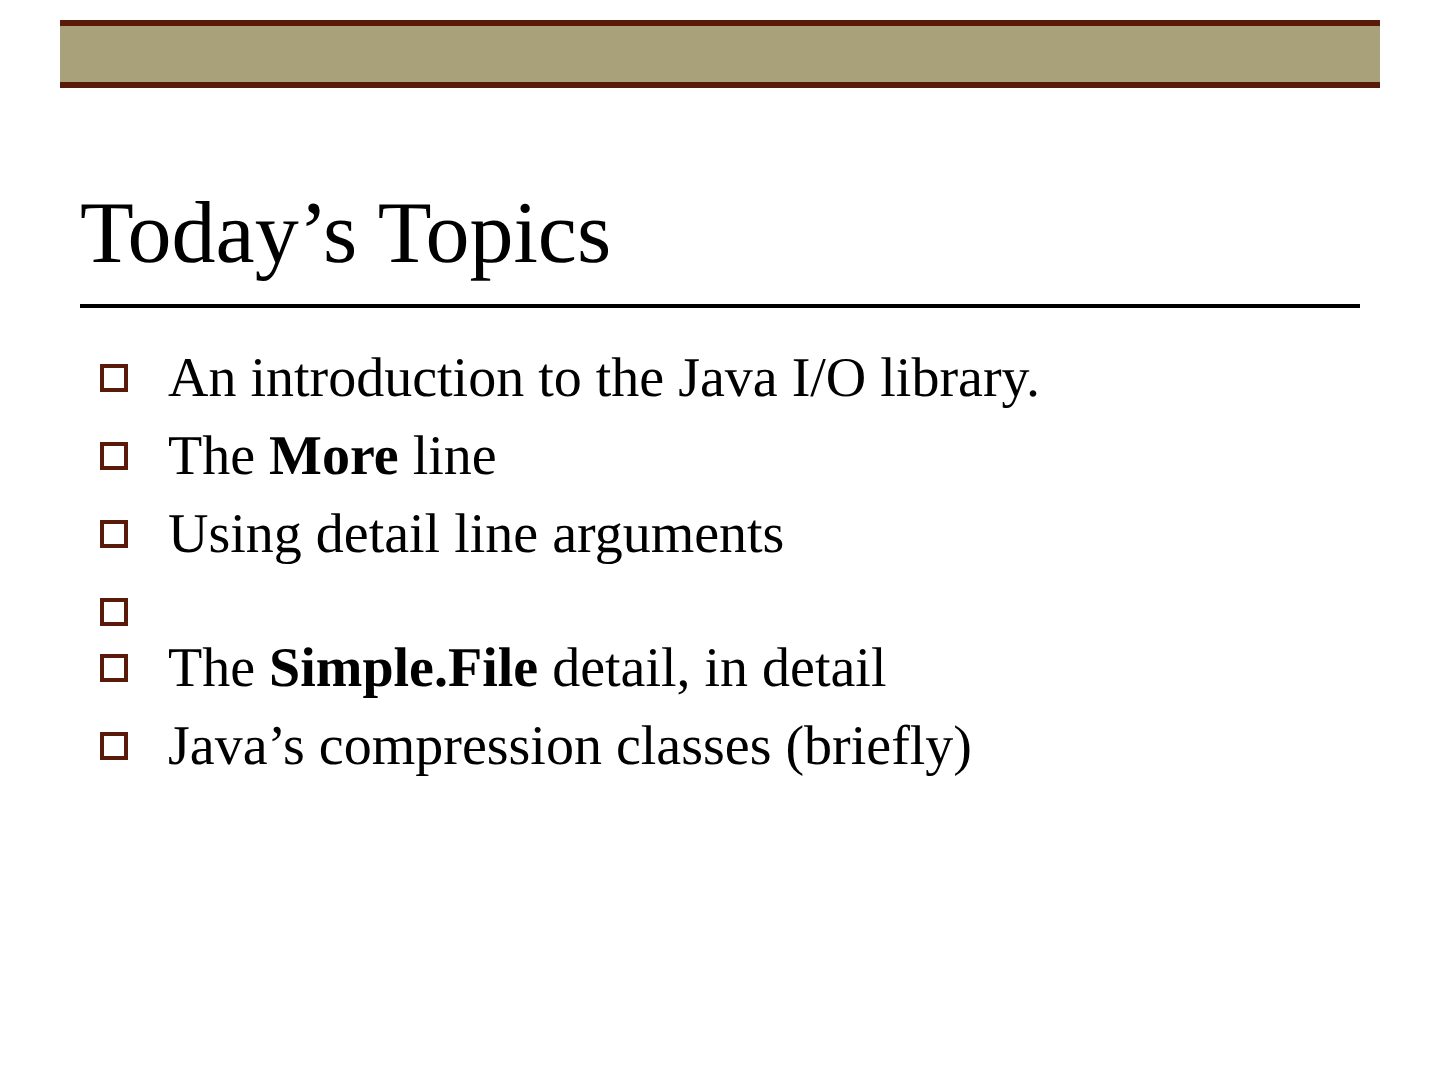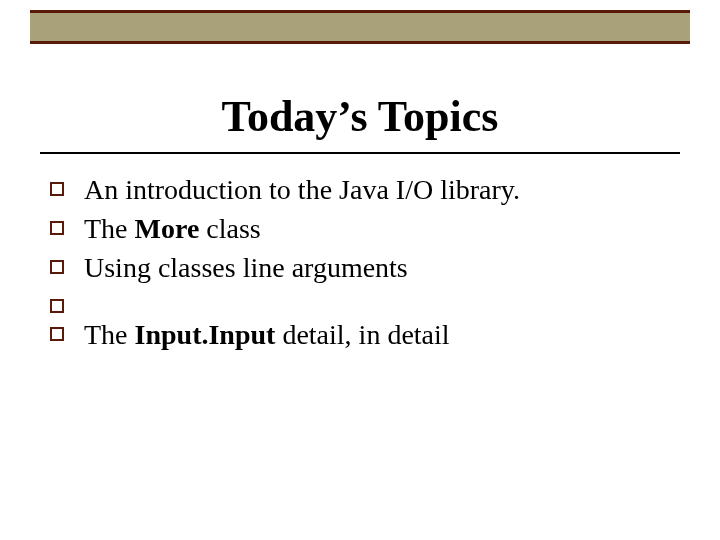--- a/index.html
+++ b/index.html
@@ -27,23 +27,22 @@
     background: #a8a17a;
     border-top: 3px solid #5a1a0a;
     border-bottom: 3px solid #5a1a0a;
   }
   .title {
     position: absolute;
     top: 92px;
     left: 40px;
     right: 40px;
     font-size: 44px;
-    font-weight: bold;
+    font-weight: normal;
     line-height: 1.15;
-    text-align: center;
   }
   .title-underline {
     position: absolute;
     top: 152px;
     left: 40px;
     right: 40px;
     height: 2px;
     background: #000;
   }
   .body {
@@ -89,37 +88,43 @@
     <div class="item">
       <span class="bullet"></span>
       <span class="text">
         <span>An introduction to the Java I/O library.</span><b></b><span></span>
       </span>
     </div>
 
     <div class="item">
       <span class="bullet"></span>
       <span class="text">
-        <span>The </span><b>More</b><span> class</span>
+        <span>The </span><b>More</b><span> line</span>
       </span>
     </div>
 
     <div class="item">
       <span class="bullet"></span>
       <span class="text">
-        <span>Using classes line arguments</span><b></b><span></span>
+        <span>Using detail line arguments</span><b></b><span></span>
       </span>
     </div>
 
     <div class="item">
       <span class="bullet"></span>
     </div>
 
     <div class="item">
       <span class="bullet"></span>
       <span class="text">
-        <span>The </span><b>Input.Input</b><span> detail, in detail</span>
+        <span>The </span><b>Simple.File</b><span> detail, in detail</span>
       </span>
     </div>
 
+    <div class="item">
+      <span class="bullet"></span>
+      <span class="text">
+        <span>Java’s compression classes (briefly)</span><b></b><span></span>
+      </span>
+    </div>
 
   </div>
 </div>
 
 </body></html>

